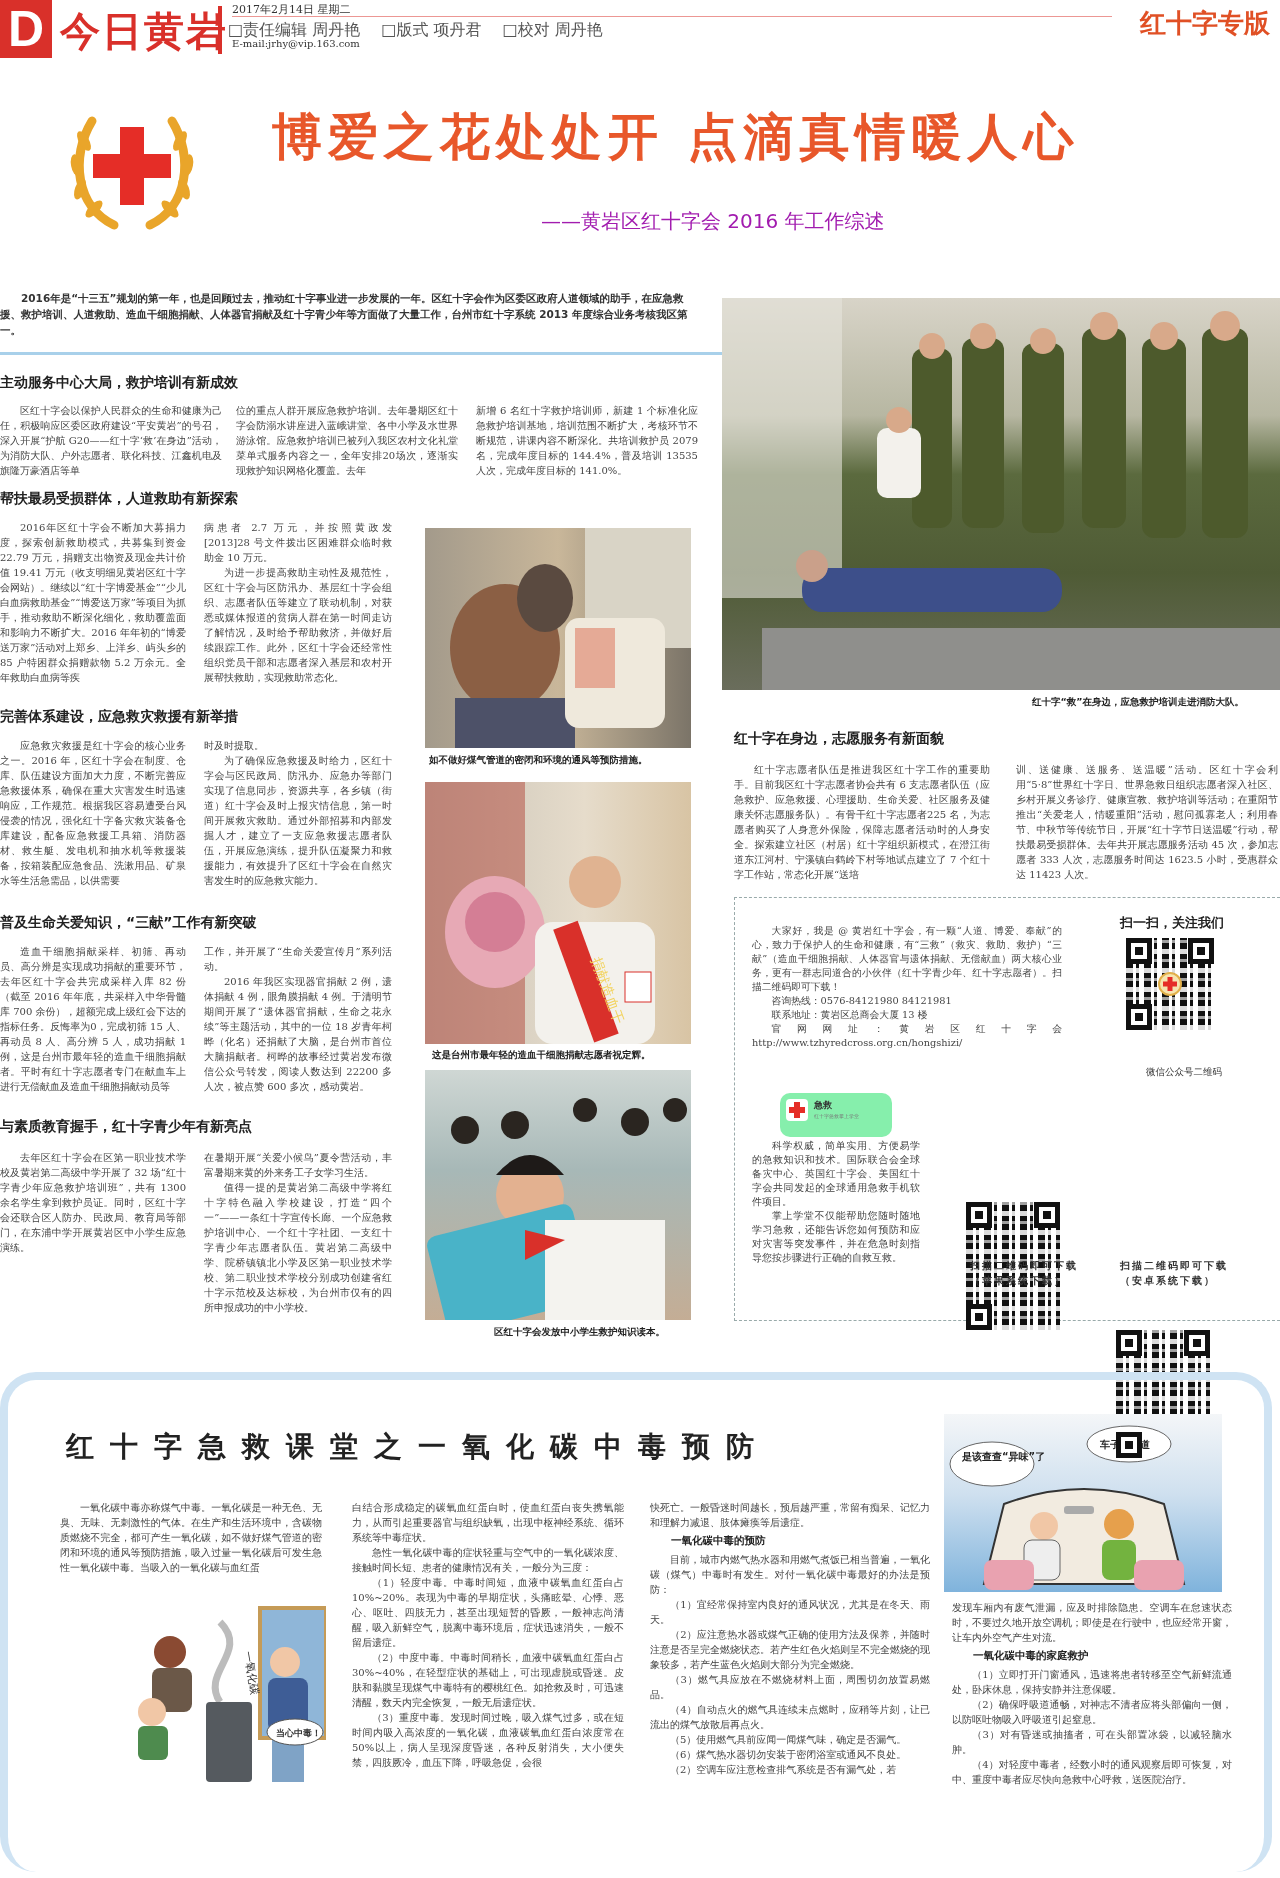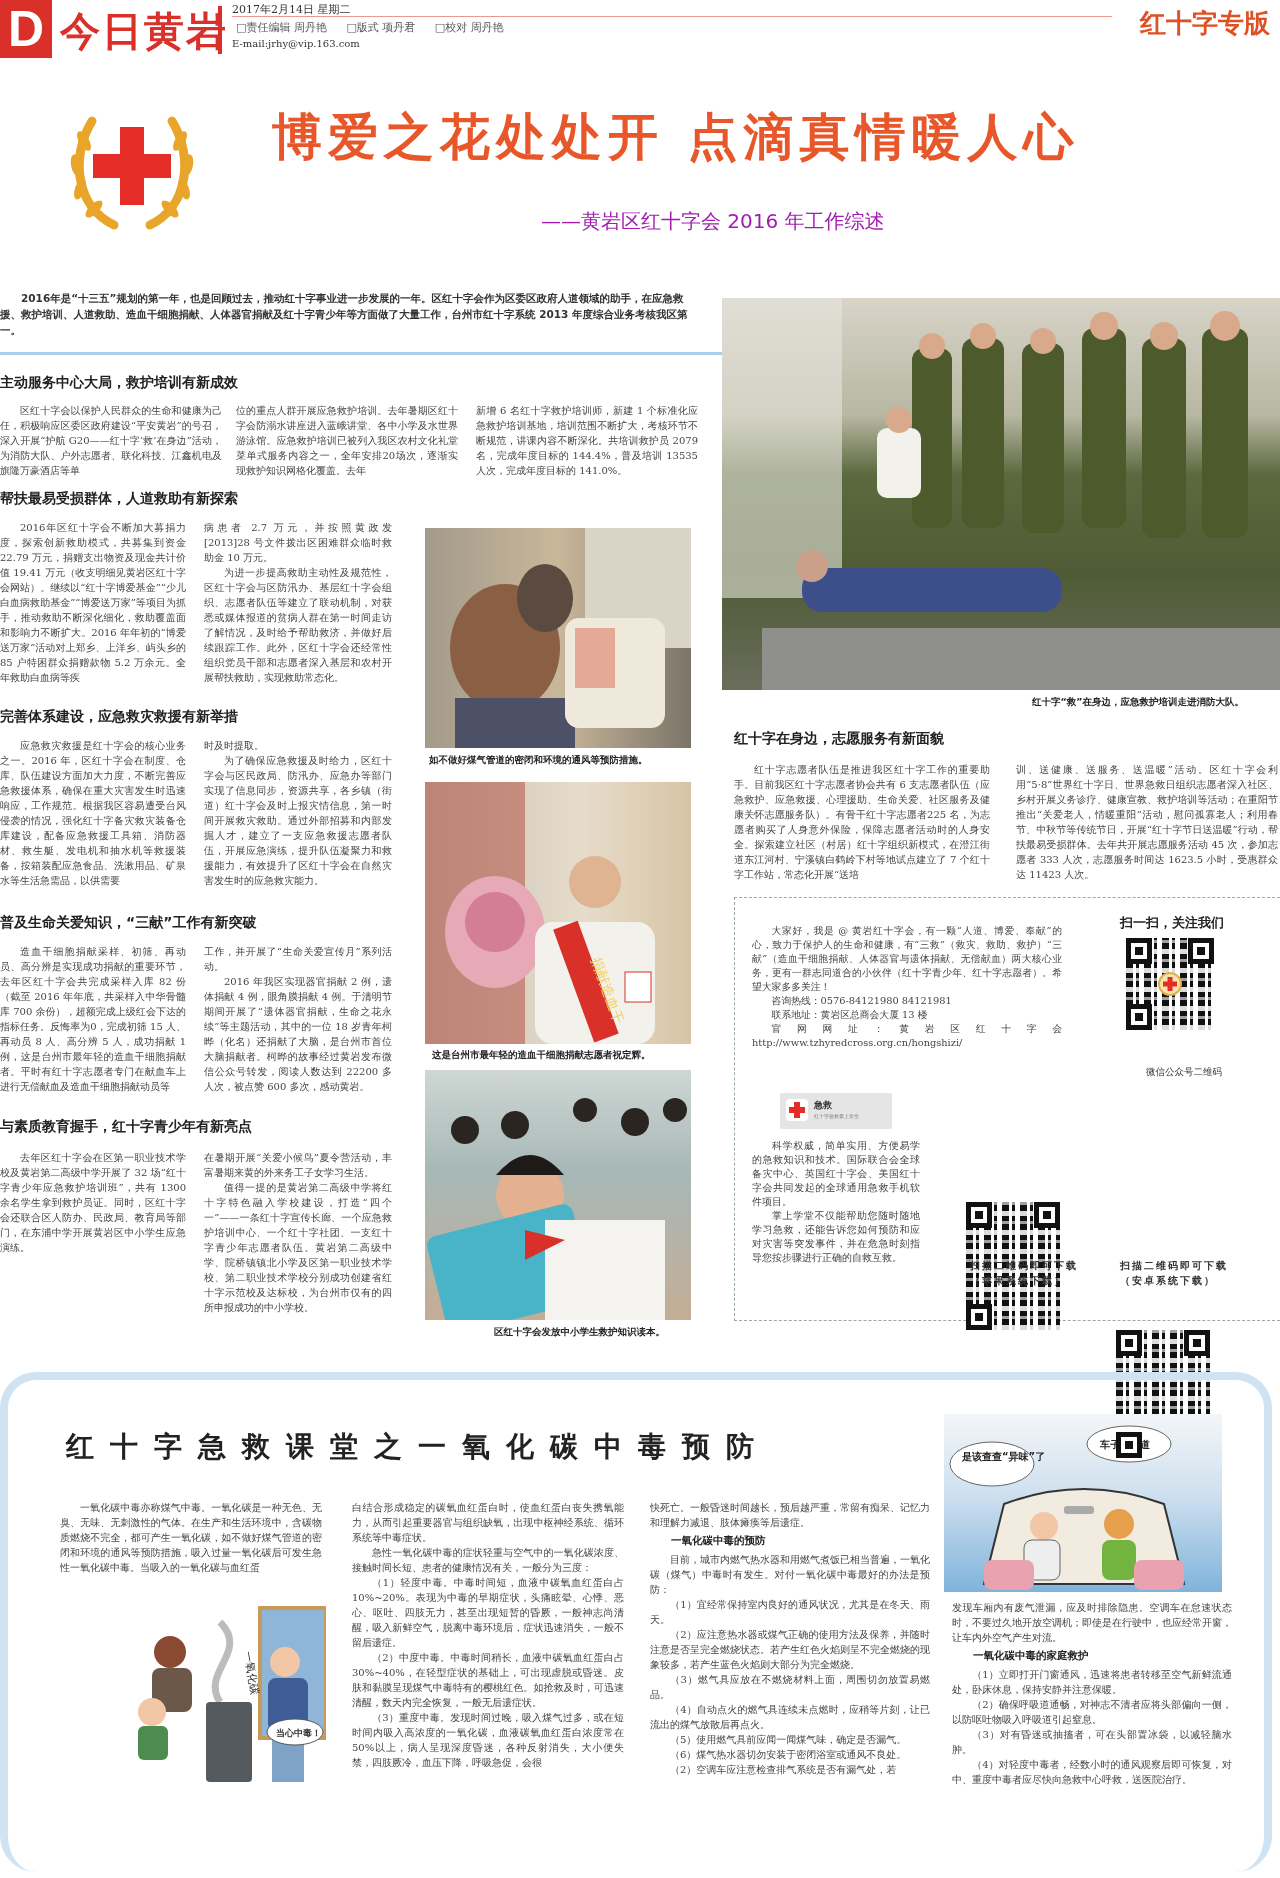--- a/index.html
+++ b/index.html
@@ -4,21 +4,21 @@
 <style>
 *{box-sizing:border-box;margin:0;padding:0}
 body{width:1280px;height:1878px;background:#fff;position:relative;overflow:hidden;font-family:"DejaVu Serif","Liberation Serif",serif;color:#333}
 .abs{position:absolute}
 
 #mast-d{left:0;top:0;width:52px;height:58px;background:#d9302a;color:#fff;font:bold 50px "Liberation Sans",sans-serif;text-align:center;line-height:58px}
 #mast-name{left:60px;top:4px;font:bold 40px "DejaVu Serif",serif;color:#d9302a;letter-spacing:2px}
 #mast-bar{left:218px;top:6px;width:4px;height:48px;background:#d9302a}
 #mast-date{left:232px;top:2px;font-size:11px;color:#333}
 #mast-line{left:232px;top:16px;width:880px;height:1px;background:#d9302a;opacity:.5}
-#mast-staff{left:236px;top:20px;font-size:11px;color:#555;white-space:nowrap}
+#mast-staff{left:228px;top:20px;font-size:16px;color:#555;white-space:nowrap}
 #mast-staff span{margin-right:16px}
 #mast-email{left:232px;top:38px;font-size:10px;color:#333}
 #mast-special{right:10px;top:6px;font:bold 26px "DejaVu Sans",sans-serif;color:#e05025}
 
 #logo{left:62px;top:97px;width:140px;height:140px}
 #headline{left:272px;top:104px;font:bold 50px "DejaVu Sans",sans-serif;color:#e8572a;letter-spacing:6px;white-space:nowrap}
 #subhead{left:541px;top:208px;font:20px "DejaVu Sans",sans-serif;color:#a21caf;white-space:nowrap}
 
 #lead{left:0;top:290px;width:700px;font:bold 10.5px/16px "DejaVu Sans",sans-serif;color:#333;text-indent:2em}
 #lead-rule{left:0;top:352px;width:722px;height:3px;background:#a8d0ea}
@@ -202,39 +202,39 @@
 <div class="abs sec-title" style="left:734px;top:730px">红十字在身边，志愿服务有新面貌</div>
 <div class="abs col" style="left:734px;top:762px;width:256px">
     <p>红十字志愿者队伍是推进我区红十字工作的重要助手。目前我区红十字志愿者协会共有 6 支志愿者队伍（应急救护、应急救援、心理援助、生命关爱、社区服务及健康关怀志愿服务队）。有骨干红十字志愿者225 名，为志愿者购买了人身意外保险，保障志愿者活动时的人身安全。探索建立社区（村居）红十字组织新模式，在澄江街道东江河村、宁溪镇白鹤岭下村等地试点建立了 7 个红十字工作站，常态化开展“送培</p>
   </div>
 <div class="abs col" style="left:1016px;top:762px;width:262px">
     <p style="text-indent:0">训、送健康、送服务、送温暖”活动。区红十字会利用“5·8”世界红十字日、世界急救日组织志愿者深入社区、乡村开展义务诊疗、健康宣教、救护培训等活动；在重阳节推出“关爱老人，情暖重阳”活动，慰问孤寡老人；利用春节、中秋节等传统节日，开展“红十字节日送温暖”行动，帮扶最易受损群体。去年共开展志愿服务活动 45 次，参加志愿者 333 人次，志愿服务时间达 1623.5 小时，受惠群众达 11423 人次。</p>
   </div>
 
 <div class="abs" id="qr-box"></div>
 <div class="abs col" style="left:752px;top:924px;width:310px;font-size:9.8px;line-height:14px">
-  <p>大家好，我是 @ 黄岩红十字会，有一颗“人道、博爱、奉献”的心，致力于保护人的生命和健康，有“三救”（救灾、救助、救护）“三献”（造血干细胞捐献、人体器官与遗体捐献、无偿献血）两大核心业务，更有一群志同道合的小伙伴（红十字青少年、红十字志愿者）。希望大家多多关注！</p>
+  <p>大家好，我是 @ 黄岩红十字会，有一颗“人道、博爱、奉献”的心，致力于保护人的生命和健康，有“三救”（救灾、救助、救护）“三献”（造血干细胞捐献、人体器官与遗体捐献、无偿献血）两大核心业务，更有一群志同道合的小伙伴（红十字青少年、红十字志愿者）。扫描二维码即可下载！</p>
   <p>咨询热线：0576-84121980 84121981</p>
   <p>联系地址：黄岩区总商会大厦 13 楼</p>
   <p>官网网址：黄岩区红十字会 http://www.tzhyredcross.org.cn/hongshizi/</p>
 </div>
 <div class="abs" style="left:1120px;top:914px;font:bold 13px 'DejaVu Sans',sans-serif;color:#222;white-space:nowrap">扫一扫，关注我们</div>
 <div class="abs qr" style="left:1126px;top:938px;width:88px;height:92px">
   <span class="finder" style="left:0;top:0"></span>
   <span class="finder" style="right:0;top:0"></span>
   <span class="finder" style="left:0;bottom:0"></span>
   <svg style="position:absolute;left:32px;top:34px;z-index:3" width="24" height="24" viewBox="0 0 24 24">
       <circle cx="12" cy="12" r="11" fill="#f6e4b0" stroke="#e2b04a" stroke-width="2"></circle>
       <rect x="9.5" y="5" width="5" height="14" fill="#e52d27"></rect>
       <rect x="5" y="9.5" width="14" height="5" fill="#e52d27"></rect>
     </svg>
 </div>
 <div class="abs" style="left:1146px;top:1066px;font:9.5px 'DejaVu Sans',sans-serif;color:#333;white-space:nowrap">微信公众号二维码</div>
 
-<div class="abs" style="left:780px;top:1093px;width:112px;height:36px;background:#e5e5e5;border-radius:2px">
+<div class="abs" style="left:780px;top:1093px;width:112px;height:44px;background:#86efac;border-radius:10px">
   <svg class="abs" style="left:6px;top:6px" width="22" height="22" viewBox="0 0 22 22">
       <rect width="22" height="22" rx="4" fill="#fff"></rect>
       <rect x="8" y="3" width="6" height="16" fill="#e52d27"></rect>
       <rect x="3" y="8" width="16" height="6" fill="#e52d27"></rect>
     </svg>
   <span class="abs" style="left:34px;top:6px;font:bold 9px 'DejaVu Sans',sans-serif;color:#333">急救</span>
   <span class="abs" style="left:34px;top:20px;font:5px 'DejaVu Sans',sans-serif;color:#777;white-space:nowrap">红十字急救掌上学堂</span>
 </div>
 <div class="abs col" style="left:752px;top:1139px;width:168px;font-size:10px;line-height:14px">
   <p>科学权威，简单实用、方便易学的急救知识和技术。国际联合会全球备灾中心、英国红十字会、美国红十字会共同发起的全球通用急救手机软件项目。</p>

